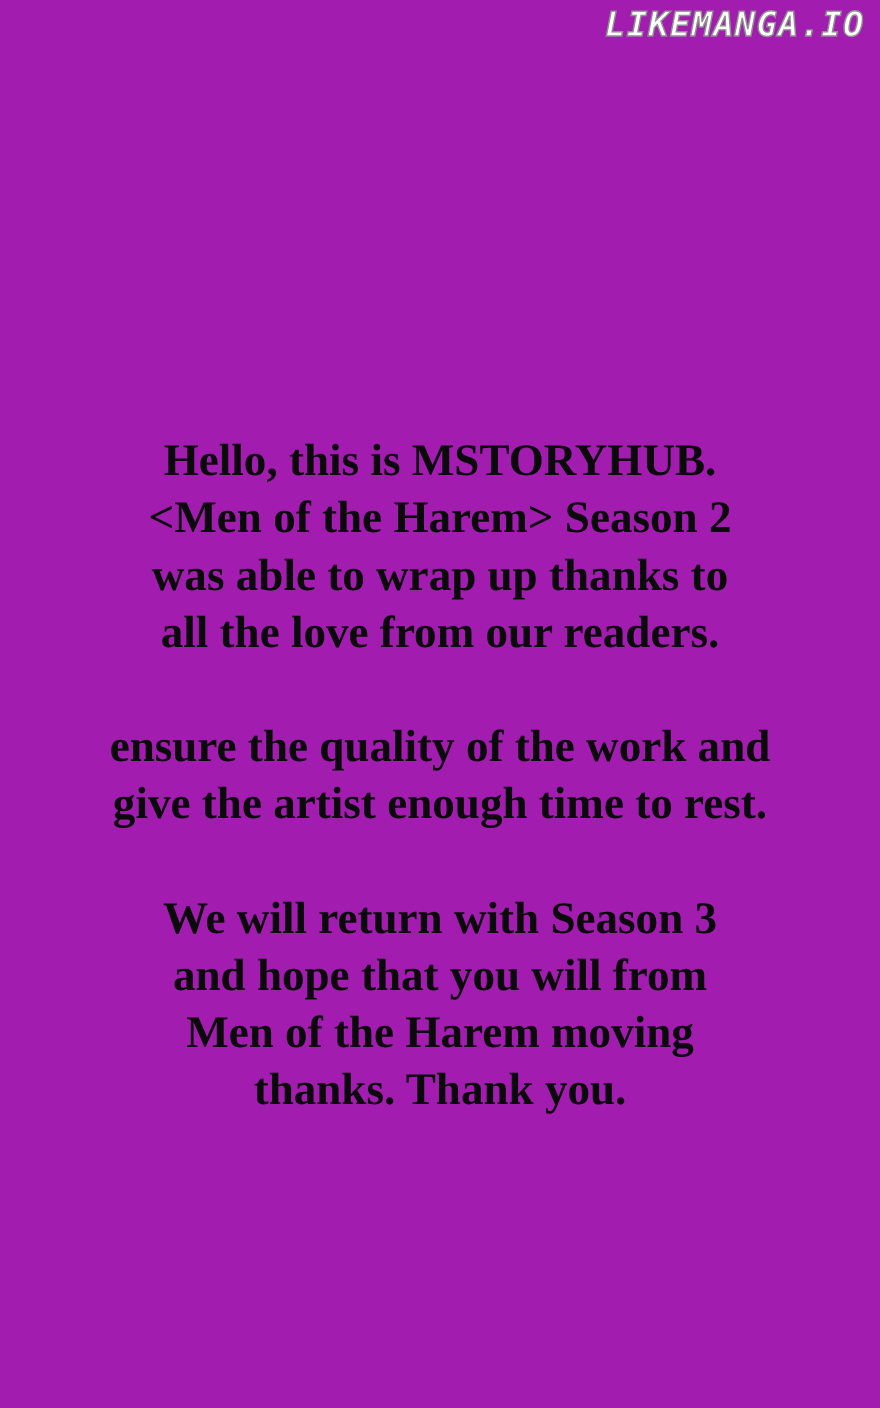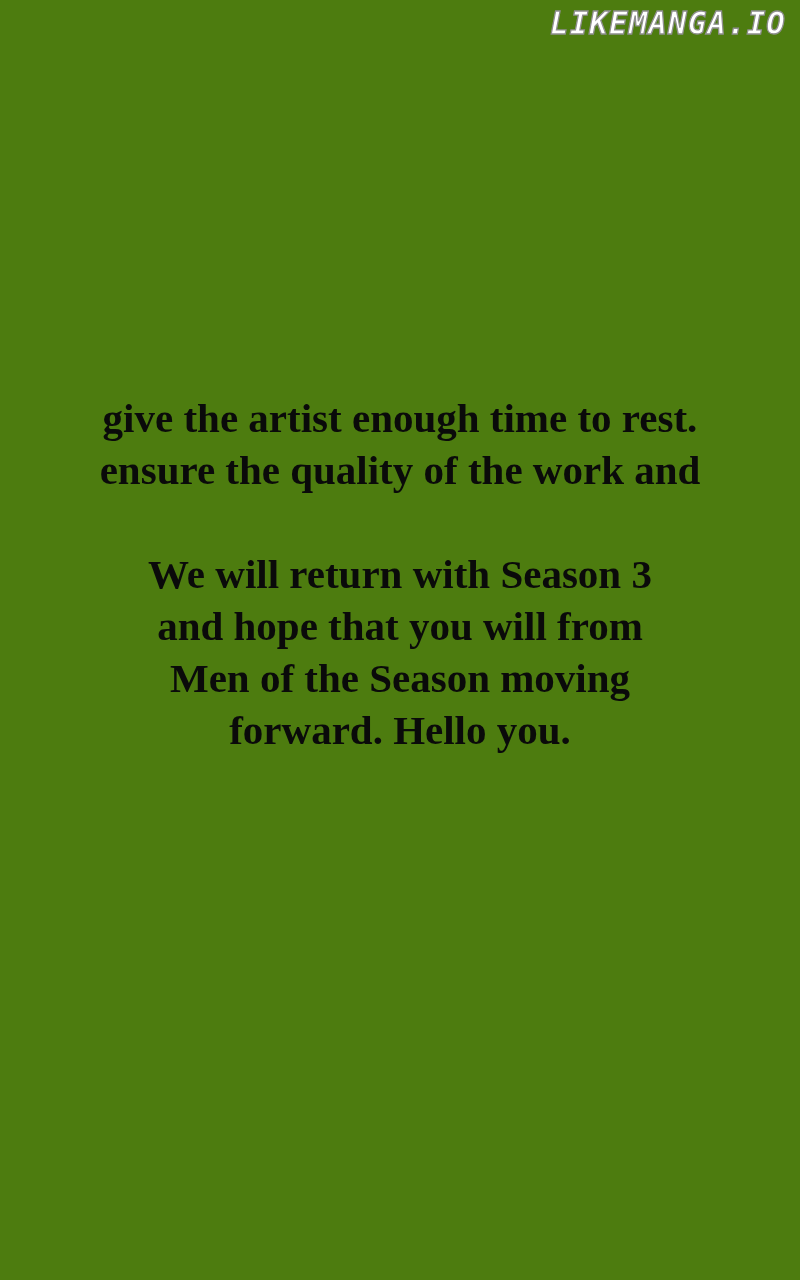--- a/index.html
+++ b/index.html
@@ -8,21 +8,21 @@
     width: 800px;
     height: 1280px;
     background: #ffffff;
     overflow: hidden;
     position: relative;
   }
   .page {
     position: relative;
     width: 800px;
     height: 1280px;
-    background: #4d7c0f;
+    background: #a21caf;
     font-family: "Liberation Serif", serif;
   }
   .watermark {
     position: absolute;
     top: 5px;
     right: 14px;
     font-family: "DejaVu Sans Mono", monospace;
     font-style: italic;
     font-weight: bold;
     font-size: 31px;
@@ -59,28 +59,34 @@
 </style>
 </head>
 <body>
 
 <div class="page">
 
   <div class="watermark">LIKEMANGA.IO</div>
 
   <div class="announcement">
 
+    <p>
+      <span class="line">Hello, this is MSTORYHUB.</span>
+      <span class="line">&lt;Men of the Harem&gt; Season 2</span>
+      <span class="line">was able to wrap up thanks to</span>
+      <span class="line">all the love from our readers.</span>
+    </p>
 
     <p>
+      <span class="line">ensure the quality of the work and</span>
       <span class="line">give the artist enough time to rest.</span>
-      <span class="line">ensure the quality of the work and</span>
     </p>
 
     <p>
       <span class="line">We will return with Season 3</span>
       <span class="line">and hope that you will from</span>
-      <span class="line">Men of the Season moving</span>
-      <span class="line">forward. Hello you.</span>
+      <span class="line">Men of the Harem moving</span>
+      <span class="line">thanks. Thank you.</span>
     </p>
 
   </div>
 
 </div>
 
 </body></html>

